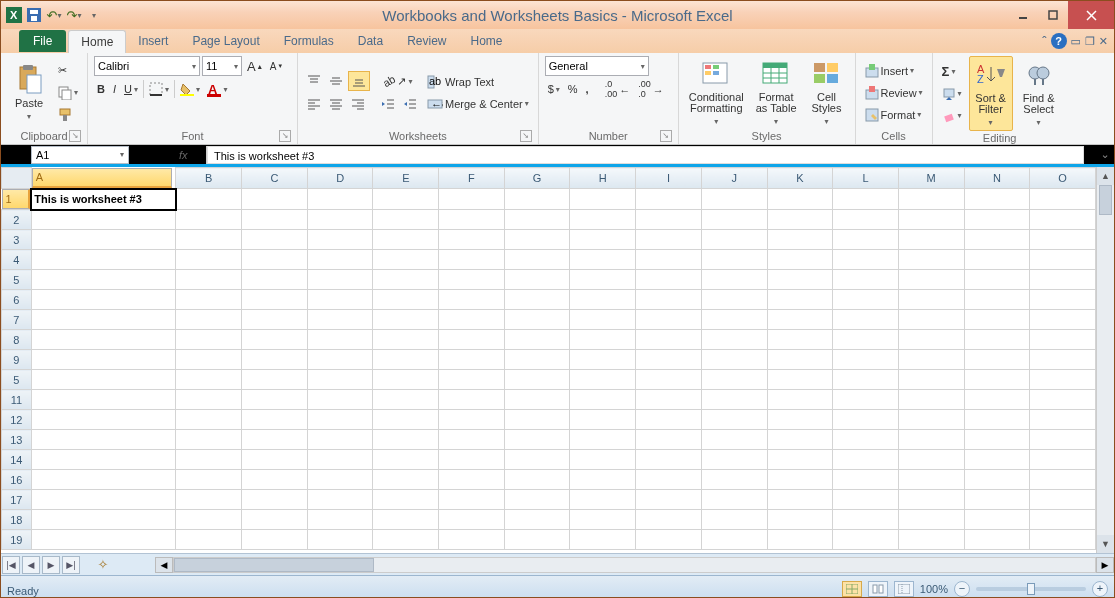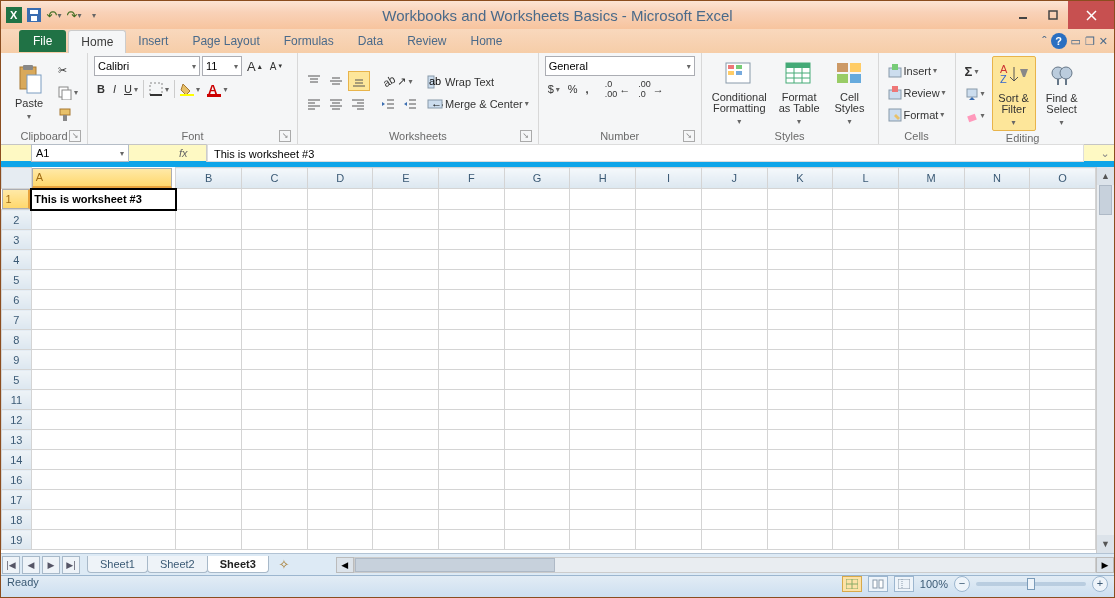--- a/index.html
+++ b/index.html
@@ -23,21 +23,21 @@
 .rgroup .lbl{text-align:center;color:#6a6a6a;font-size:10px;padding:1px 0;position:relative}
 .rgroup .lbl .dlg{position:absolute;right:0;bottom:1px;width:12px;height:12px;border:1px solid #aaa;font-size:8px;line-height:10px;color:#888}
 .col{display:flex;flex-direction:column;gap:2px}
 .bigbtn{display:flex;flex-direction:column;align-items:center;justify-content:center;gap:2px;padding:2px 4px;min-width:44px;text-align:center;font-size:10px;color:#333;line-height:11px}
 .bigico{width:32px;height:32px;display:flex;align-items:center;justify-content:center;font-size:22px}
 .smbtn{padding:1px 3px;display:flex;align-items:center;gap:2px;font-size:11px;color:#333;height:20px}
 .sel{border:1px solid #abadb3;background:#fff;height:20px;display:flex;align-items:center;justify-content:space-between;padding:0 3px;font-size:11px}
 .dd{color:#666;font-size:8px}
 .row{display:flex;gap:2px;align-items:center}
 .sortfilter{background:#fde69a;border:1px solid #e8b44b;border-radius:2px}
-.formulabar{height:22px;border-bottom:6px solid #0ea5e9;display:flex;align-items:center;background:#fef9c3}
+.formulabar{height:22px;border-bottom:3px solid #0ea5e9;display:flex;align-items:center;background:#000000}
 .namebox{width:98px;border:1px solid #b5bdc7;background:#fff;margin:1px 0 1px 30px;height:18px;display:flex;align-items:center;padding:0 4px;justify-content:space-between}
 .fx{width:28px;text-align:left;font-style:italic;color:#666;border-right:1px solid #ccc;height:18px;line-height:18px;margin-left:50px}
 .fval{flex:1;padding:0 6px;background:#fff;height:18px;line-height:18px;border:1px solid #ddd;margin:1px 12px 1px 0}
 .gridwrap{flex:1;display:flex;overflow:hidden;position:relative}
 .grid{flex:1;overflow:hidden}
 table{border-collapse:collapse;width:100%}
 th,td{border:1px solid #d4d4d4;height:20px;font-size:11px;font-weight:normal;padding:0}
 .colh{background:linear-gradient(#f4f8fb,#dce7f0);text-align:center;color:#3b5a75;width:64px;height:20px}
 .colh.sel{background:linear-gradient(#ffe9a7,#ffd86d);color:#a06b14;border-bottom:2px solid #e8a33d}
 .rowh{background:linear-gradient(#eef3f7,#dce7f0);text-align:center;color:#3b5a75;width:28px}
@@ -51,21 +51,21 @@
 .vscroll .dn{position:absolute;bottom:0;width:100%}
 .sheetbar{height:22px;background:#ddeaf5;border-top:1px solid #b2c3d4;display:flex;align-items:center}
 .navb{width:18px;height:18px;display:flex;align-items:center;justify-content:center;border:1px solid #a8b9c9;margin:0 1px;background:#eef3f8;font-size:9px;color:#556}
 .shtab{padding:2px 12px;background:#eef3f8;border:1px solid #a8b9c9;border-top:none;border-radius:0 0 4px 4px;margin-right:-1px;font-size:11px;color:#3b5a75}
 .shtab.active{background:#fff;font-weight:bold;color:#222}
 .newsh{width:24px;text-align:center;color:#a77b2f;margin-left:4px;font-size:13px}
 .hscroll{flex:1;display:flex;align-items:center;margin-left:40px}
 .hscroll .tr{width:18px;height:16px;background:#dce3ea;border:1px solid #bbb;text-align:center;font-size:9px;line-height:14px}
 .hscroll .track{flex:1;height:16px;background:#e9edf1;border:1px solid #ccc;position:relative}
 .hscroll .thumb{position:absolute;left:0;top:0;bottom:0;width:200px;background:#c7d1dc;border:1px solid #aeb9c6}
-.status{height:22px;background:linear-gradient(#e2ecf5,#cddff0);border-top:1px solid #9cb6cf;display:flex;align-items:flex-start;padding:0 6px;color:#3b5a75;font-size:11px}
+.status{height:22px;background:linear-gradient(#e2ecf5,#cddff0);border-top:1px solid #9cb6cf;display:flex;align-items:flex-end;padding:0 6px;color:#3b5a75;font-size:11px}
 .status .right{margin-left:auto;display:flex;align-items:center;gap:6px}
 .viewbtn{width:20px;height:16px;border:1px solid #9cb6cf;background:#eef4fa;display:flex;align-items:center;justify-content:center}
 .viewbtn.on{background:#fde2a7;border-color:#d7a94a}
 .slider{width:110px;height:4px;background:#b9cde0;position:relative;border-radius:2px}
 .slider .kn{position:absolute;left:50%;top:-4px;width:8px;height:12px;background:#eef4fa;border:1px solid #7a9bb9;transform:translateX(-50%)}
 .zmbtn{width:16px;height:16px;border:1px solid #9cb6cf;border-radius:8px;text-align:center;line-height:13px;background:#eef4fa}
 svg{display:block}
 .colA{width:140px}
 </style>
 </head>
@@ -309,21 +309,21 @@
             <span>Merge &amp; Center</span>
             <span class="dd">▾</span>
           </div>
       </div>
     </div>
     <div class="lbl"><span>Worksheets</span><div class="dlg">↘</div></div>
   </div>
 
   <div class="rgroup" style="min-width:140px">
     <div class="body" style="flex-direction:column;align-items:stretch;gap:3px">
-      <div class="sel" style="width:150px">
+      <div class="sel" style="width:104px">
           <span>General</span>
           <span class="dd">▾</span>
         </div>
       <div class="row">
         <div class="smbtn">$<span class="dd">▾</span></div>
         <div class="smbtn">%</div>
         <div class="smbtn">
             <b>,</b>
           </div>
         <div style="width:6px"></div>
@@ -831,25 +831,20 @@
     <div class="dn">▼</div>
   </div>
 </div>
 
 <div class="sheetbar">
   <div class="navb">|◀</div>
   <div class="navb">◀</div>
   <div class="navb">▶</div>
   <div class="navb">▶|</div>
   <div style="width:6px"></div>
-  <div id="sheettabs" style="display:flex">
-      <div class="shtab">Sheet1</div>
-      <div class="shtab">Sheet2</div>
-      <div class="shtab active">Sheet3</div>
-    </div>
   <div class="newsh">✧</div>
   <div class="hscroll">
     <div class="tr">◀</div>
     <div class="track">
         <div class="thumb"></div>
       </div>
     <div class="tr">▶</div>
   </div>
 </div>
 

